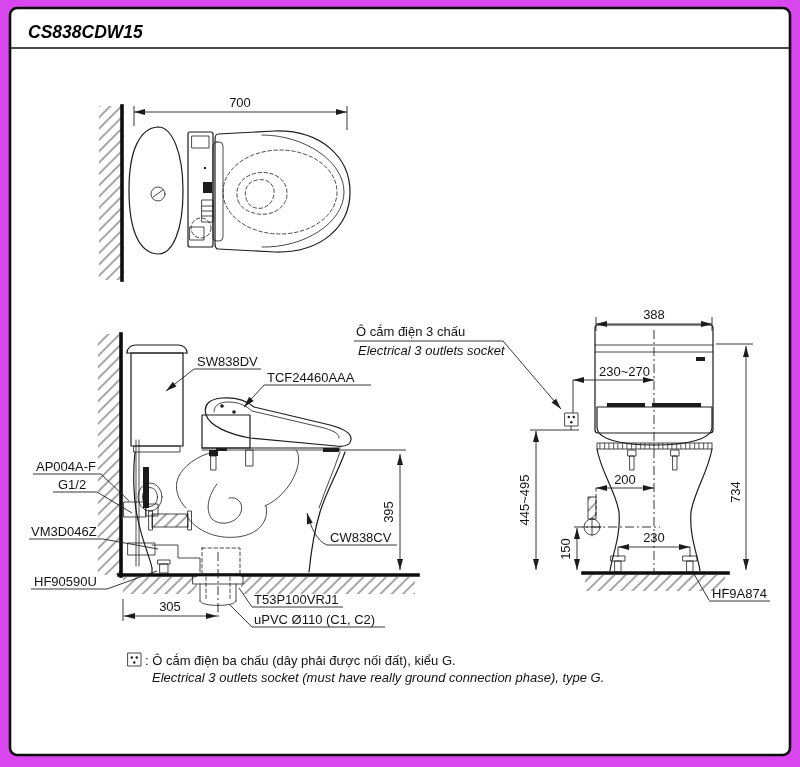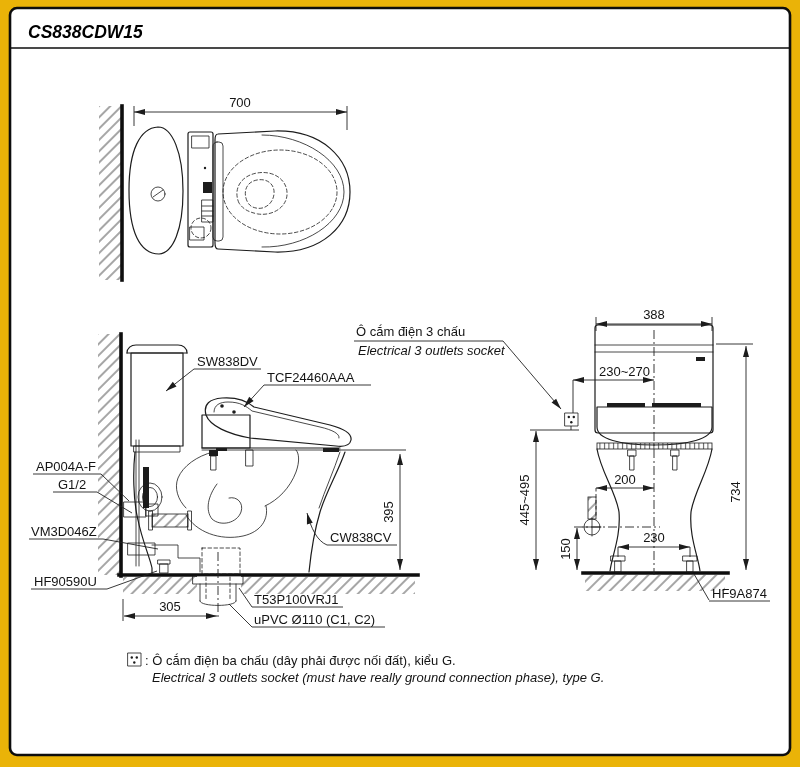--- a/index.html
+++ b/index.html
@@ -1,16 +1,16 @@
 <!DOCTYPE html>
 <html><head>
 <meta charset="utf-8">
 <style>
   html,body{margin:0;padding:0;background:#e8e8e8;}
-  .page{position:relative;width:800px;height:767px;background:#eab308;overflow:hidden;
+  .page{position:relative;width:800px;height:767px;background:#d946ef;overflow:hidden;
         font-family:"Liberation Sans","DejaVu Sans",sans-serif;}
   svg{position:absolute;left:0;top:0;}
   .s1{stroke:#1c1c1c;stroke-width:1.2;fill:none;stroke-linecap:round;stroke-linejoin:round;}
   .s0{stroke:#1c1c1c;stroke-width:0.8;fill:none;stroke-linecap:round;stroke-linejoin:round;}
   .thick{stroke:#0e0e0e;stroke-width:3.6;fill:none;stroke-linecap:square;}
   .dim{stroke:#222;stroke-width:0.9;fill:none;}
   .dash{stroke-dasharray:3.5 2.5;}
   .cl{stroke-dasharray:9 3 2 3;}
   .dark{fill:#1c1c1c;stroke:none;}
   text.lbl{font-size:13px;fill:#141414;}

